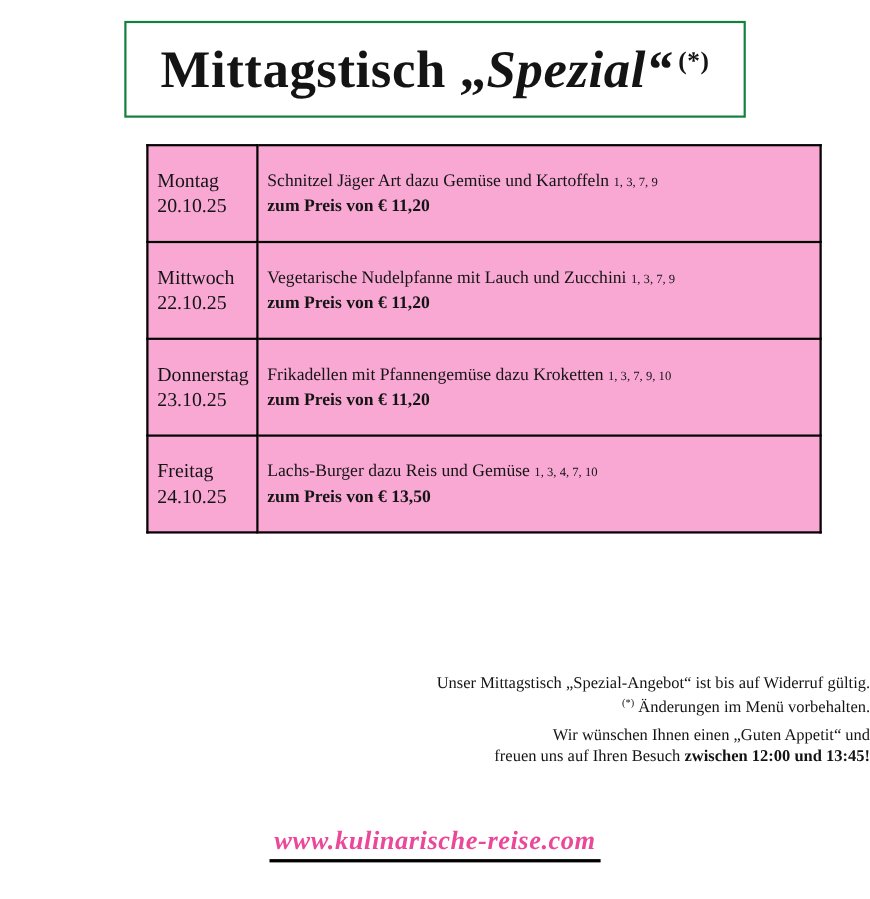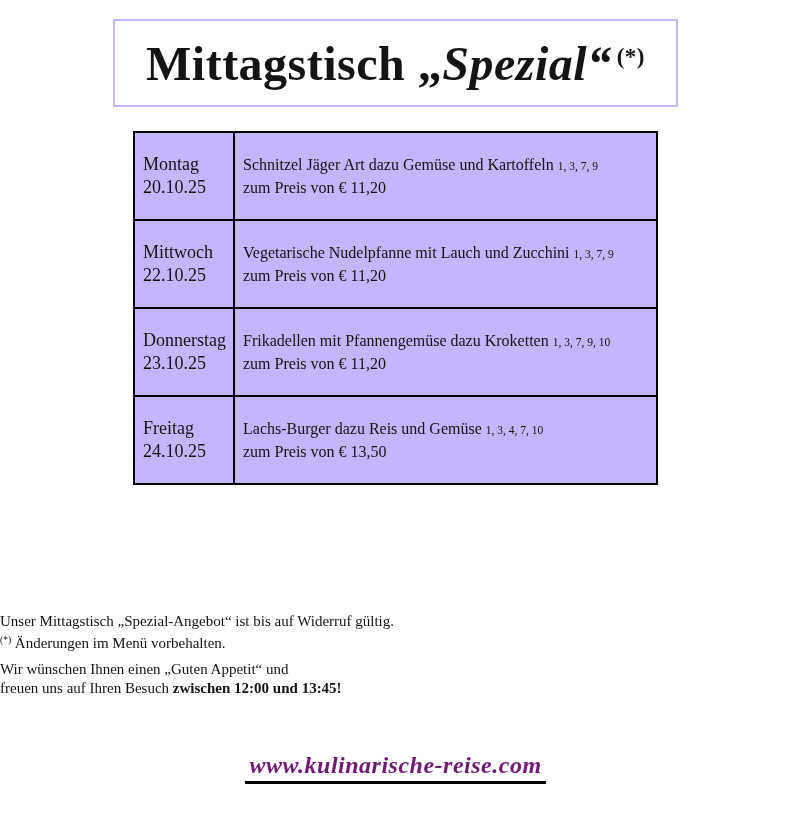--- a/index.html
+++ b/index.html
@@ -8,78 +8,78 @@
     width: 791px; height: 817px;
     position: relative;
     font-family: "Liberation Serif", serif;
     color: #141414;
   }
 
   
   .title-box {
     position: absolute; left: 113px; top: 19px;
     width: 565px; height: 88px;
-    border: 2px solid #c4b5fd;
+    border: 2px solid #15803d;
     display: flex; align-items: center; justify-content: center;
     background: #fff;
   }
   .title {
     font-size: 48px; font-weight: bold; white-space: nowrap;
     letter-spacing: 0.5px;
   }
   .title .em { font-style: italic; }
   .title .sup {
     font-size: 23px; vertical-align: 16px; margin-left: 5px;
     font-style: normal;
   }
 
   
   table.menu {
     position: absolute; left: 133px; top: 131px;
-    width: 525px;
+    width: 614px;
     border-collapse: collapse;
-    background: #c4b5fd;
+    background: #f9a8d4;
   }
   table.menu td {
     border: 2px solid #000;
     vertical-align: middle;
   }
   table.menu tr { height: 88px; }
   td.day-cell {
     width: 100px;
     padding: 6px 4px 6px 8px;
     font-size: 18px; line-height: 23px;
   }
   td.dish-cell {
     padding: 6px 14px 6px 8px;
     font-size: 16px; line-height: 19px;
   }
   .allergens { font-size: 11.5px; }
-  .price { font-weight: normal; margin-top: 2px; }
+  .price { font-weight: bold; margin-top: 2px; }
 
   
   .footer-block {
     position: absolute; left: 0; width: 791px;
-    text-align: left;
+    text-align: right;
     font-size: 15px; line-height: 19px;
   }
   .footer-validity { top: 612px; }
   .footer-wish { top: 660px; }
   .note-sup { font-size: 9.5px; vertical-align: 5px; }
   .bold { font-weight: bold; margin-top: 44px; }
 
   
   .website-wrap {
     position: absolute; left: 0; top: 752px; width: 791px;
     text-align: center;
   }
   .website {
     display: inline-block;
     font-size: 24px; font-weight: bold; font-style: italic;
-    color: #701a75; text-decoration: none;
+    color: #ec4899; text-decoration: none;
     border-bottom: 3px solid #000;
     padding: 0 4px 2px 4px;
     letter-spacing: 0.5px;
   }
 </style>
 </head>
 <body>
 
 <div class="title-box">
   <h1 class="title"><span>Mittagstisch „</span><span class="em">Spezial“</span><span class="sup">(*)</span></h1>

